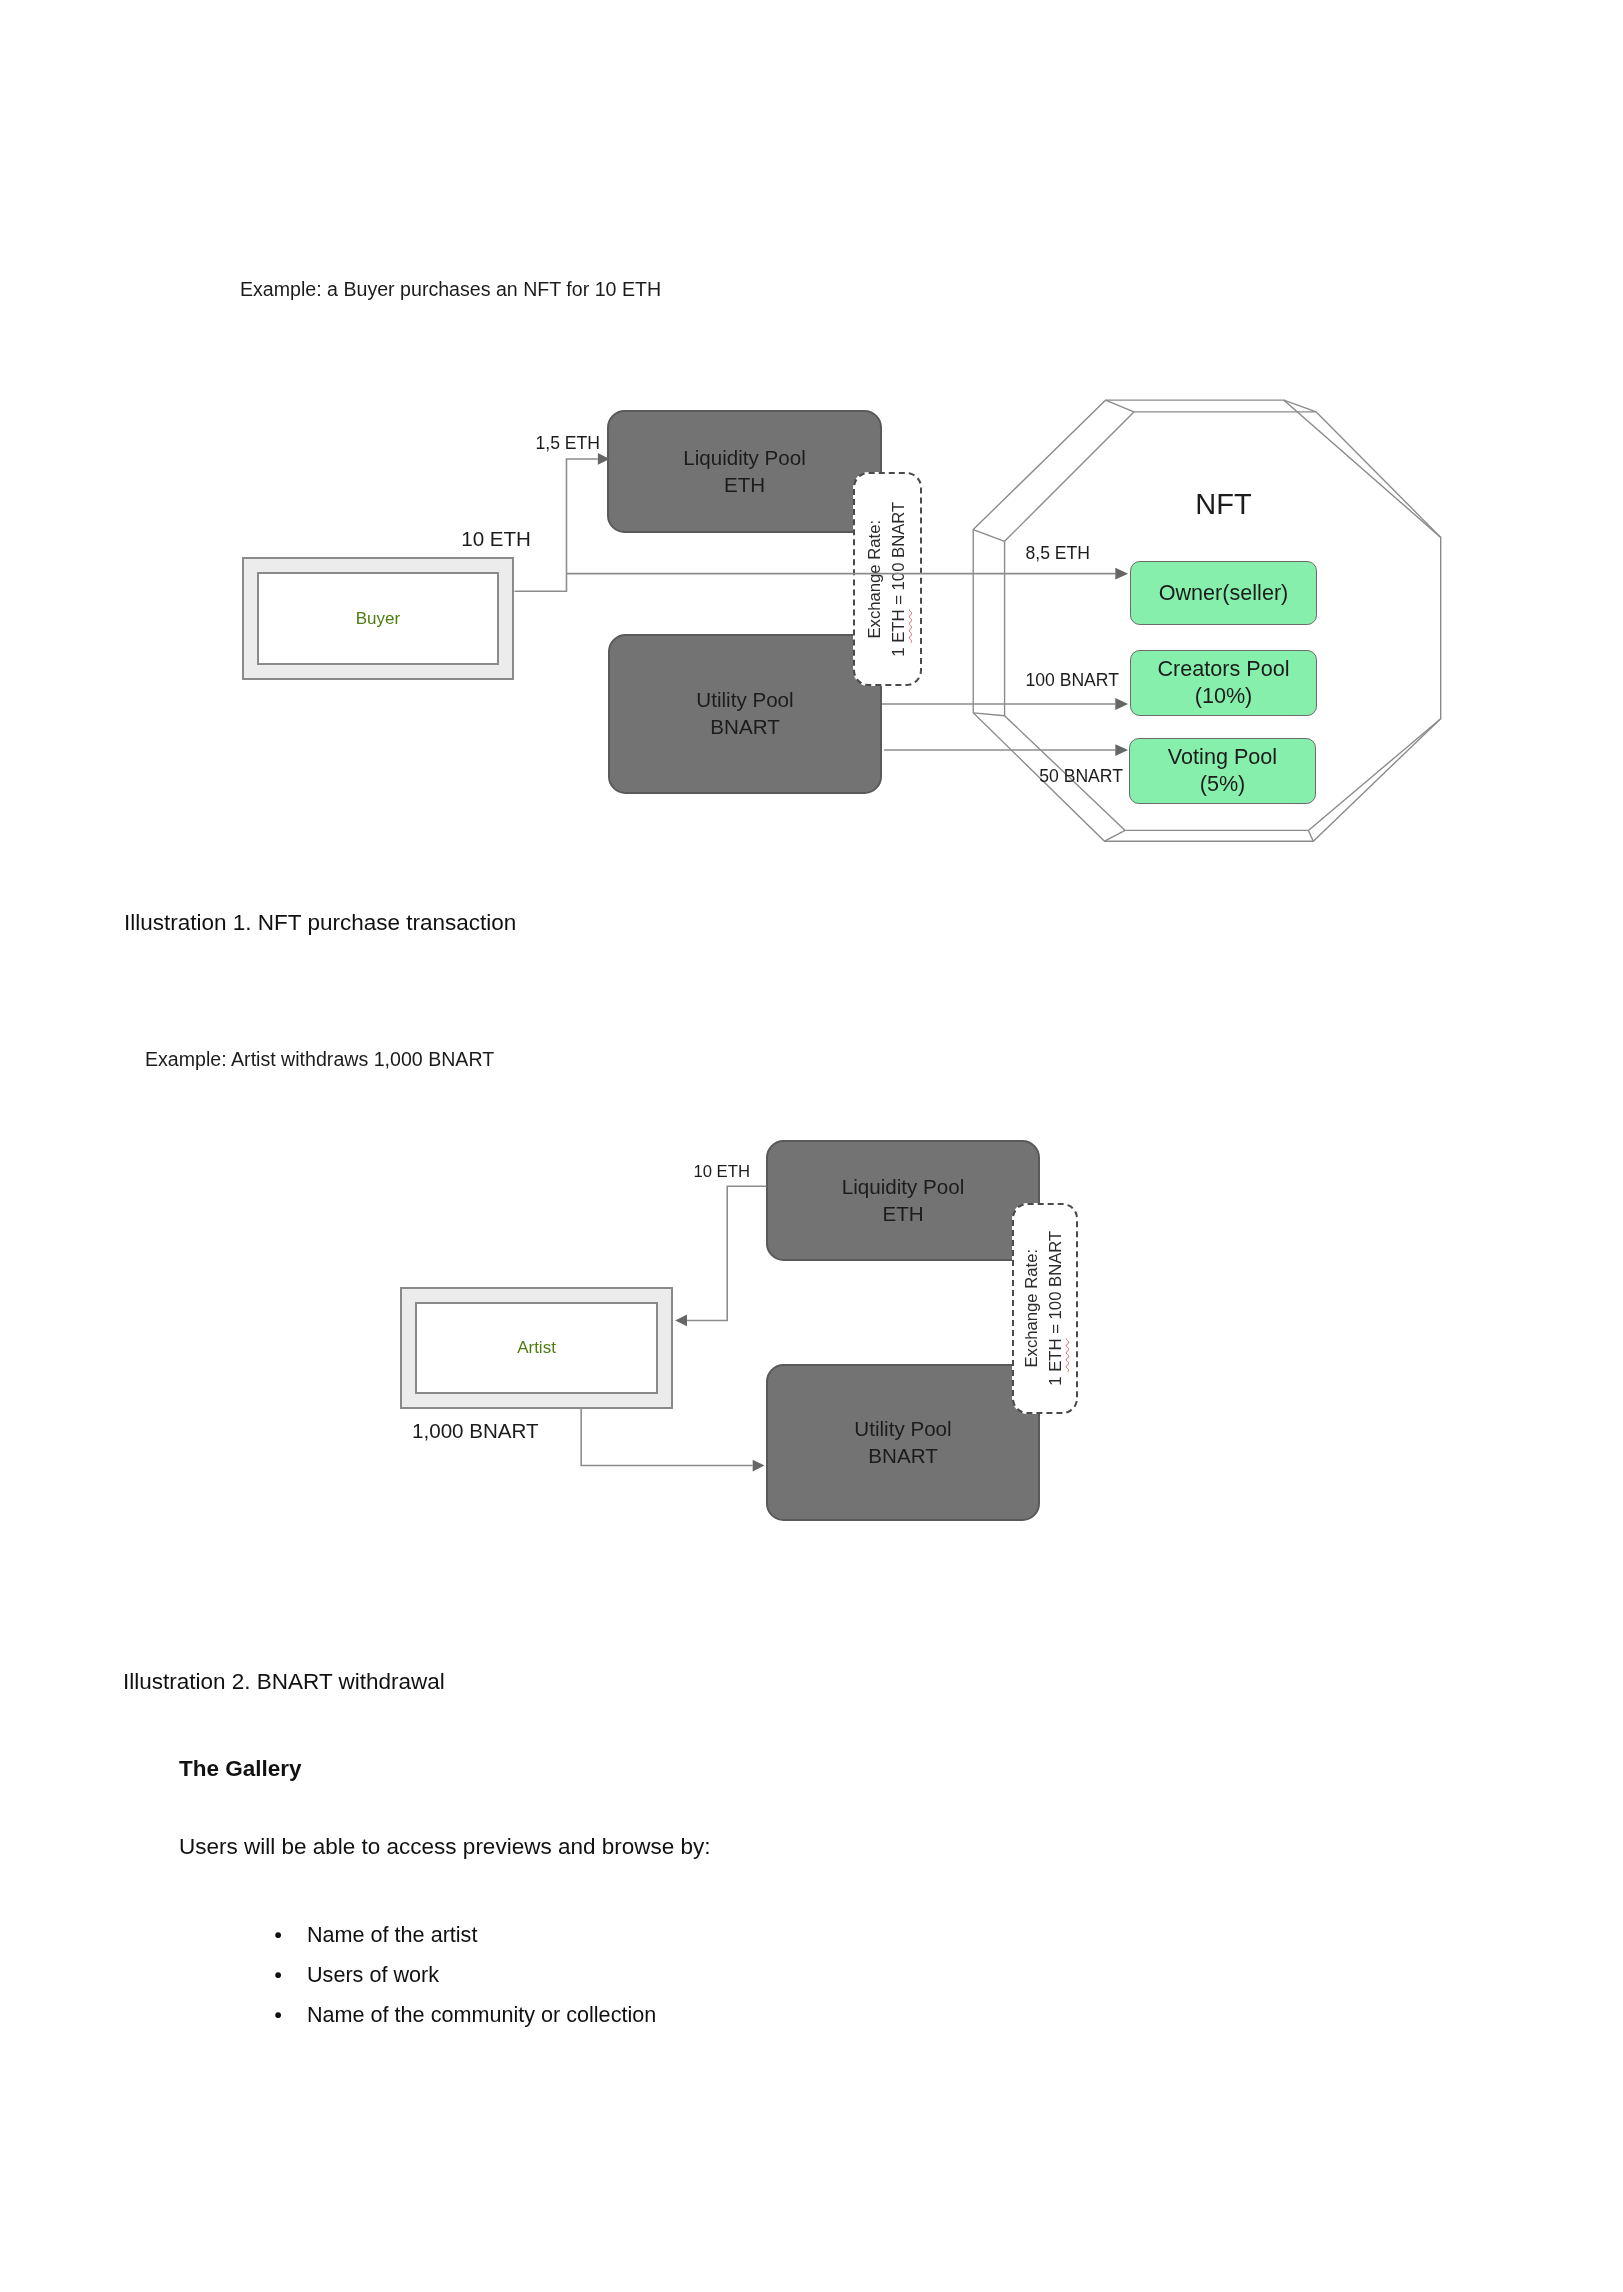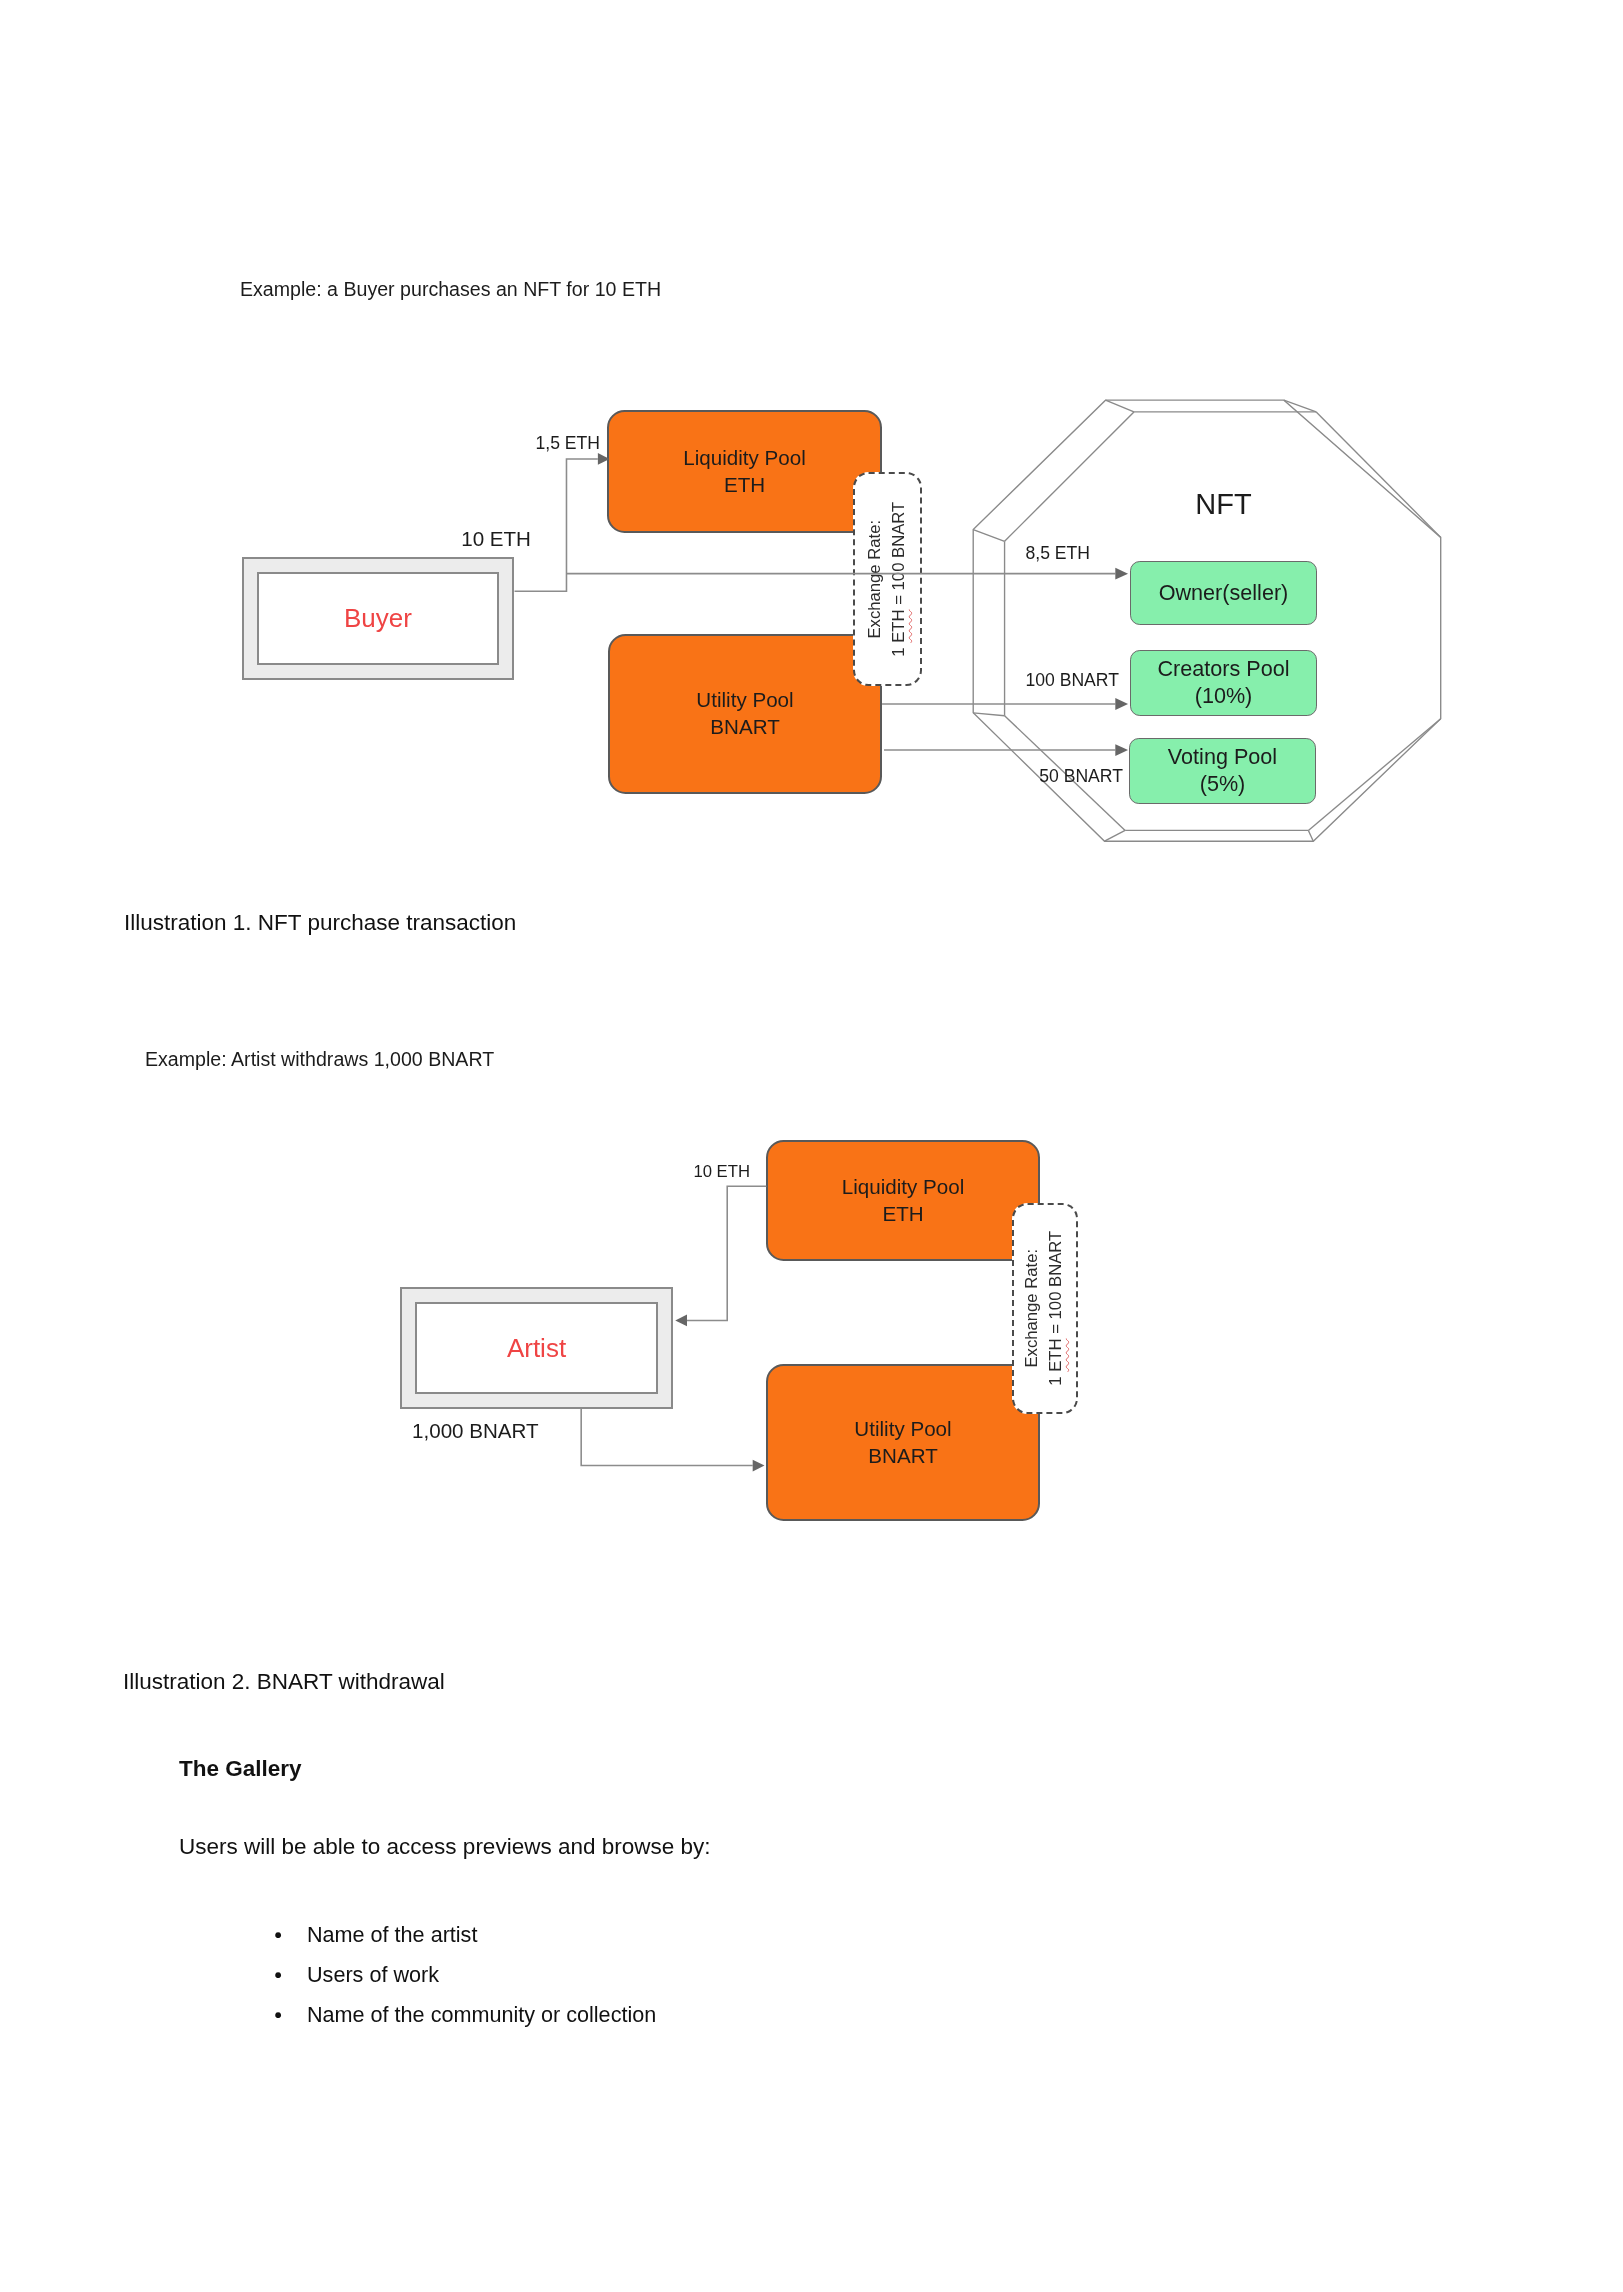--- a/index.html
+++ b/index.html
@@ -11,23 +11,23 @@
   .layer{position:absolute;left:0;top:0;pointer-events:none;}
   
   .h-example{font-size:19.6px;color:#1c1c1c;white-space:nowrap;}
   .caption{font-size:22.5px;color:#111;white-space:nowrap;}
   .section-title{font-size:22.5px;font-weight:bold;color:#111;white-space:nowrap;}
   .body-text{font-size:22.5px;color:#111;white-space:nowrap;}
   
   .actor-box{background:#ececec;border:2px solid #8a8a8a;box-sizing:border-box;}
   .actor-inner{position:absolute;left:12.7px;top:12.7px;right:12.7px;bottom:12.7px;
     background:#fff;border:2px solid #8a8a8a;box-sizing:border-box;
-    display:flex;align-items:center;justify-content:center;font-size:26px;color:#ef4444;}
+    display:flex;align-items:center;justify-content:center;font-size:17px;color:#4d7c0f;}
   
-  .pool-box{background:#f97316;border:2px solid #595959;border-radius:17.6px;box-sizing:border-box;
+  .pool-box{background:#737373;border:2px solid #595959;border-radius:17.6px;box-sizing:border-box;
     display:flex;flex-direction:column;align-items:center;justify-content:center;
     font-size:20.6px;line-height:1.3;color:#1c1c1c;text-align:center;}
   
   .nft-box{background:#86efac;border:1.5px solid #6a6a6a;border-radius:9.8px;box-sizing:border-box;
     display:flex;flex-direction:column;align-items:center;justify-content:center;
     font-size:21.6px;line-height:1.25;color:#1c1c1c;text-align:right;}
   
   .dashed-box{background:#fff;border:2px dashed #4a4a4a;border-radius:15.7px;box-sizing:border-box;
     display:flex;align-items:center;justify-content:center;}
   .vtext{transform:rotate(-90deg);white-space:nowrap;font-size:16.7px;line-height:1.45;

